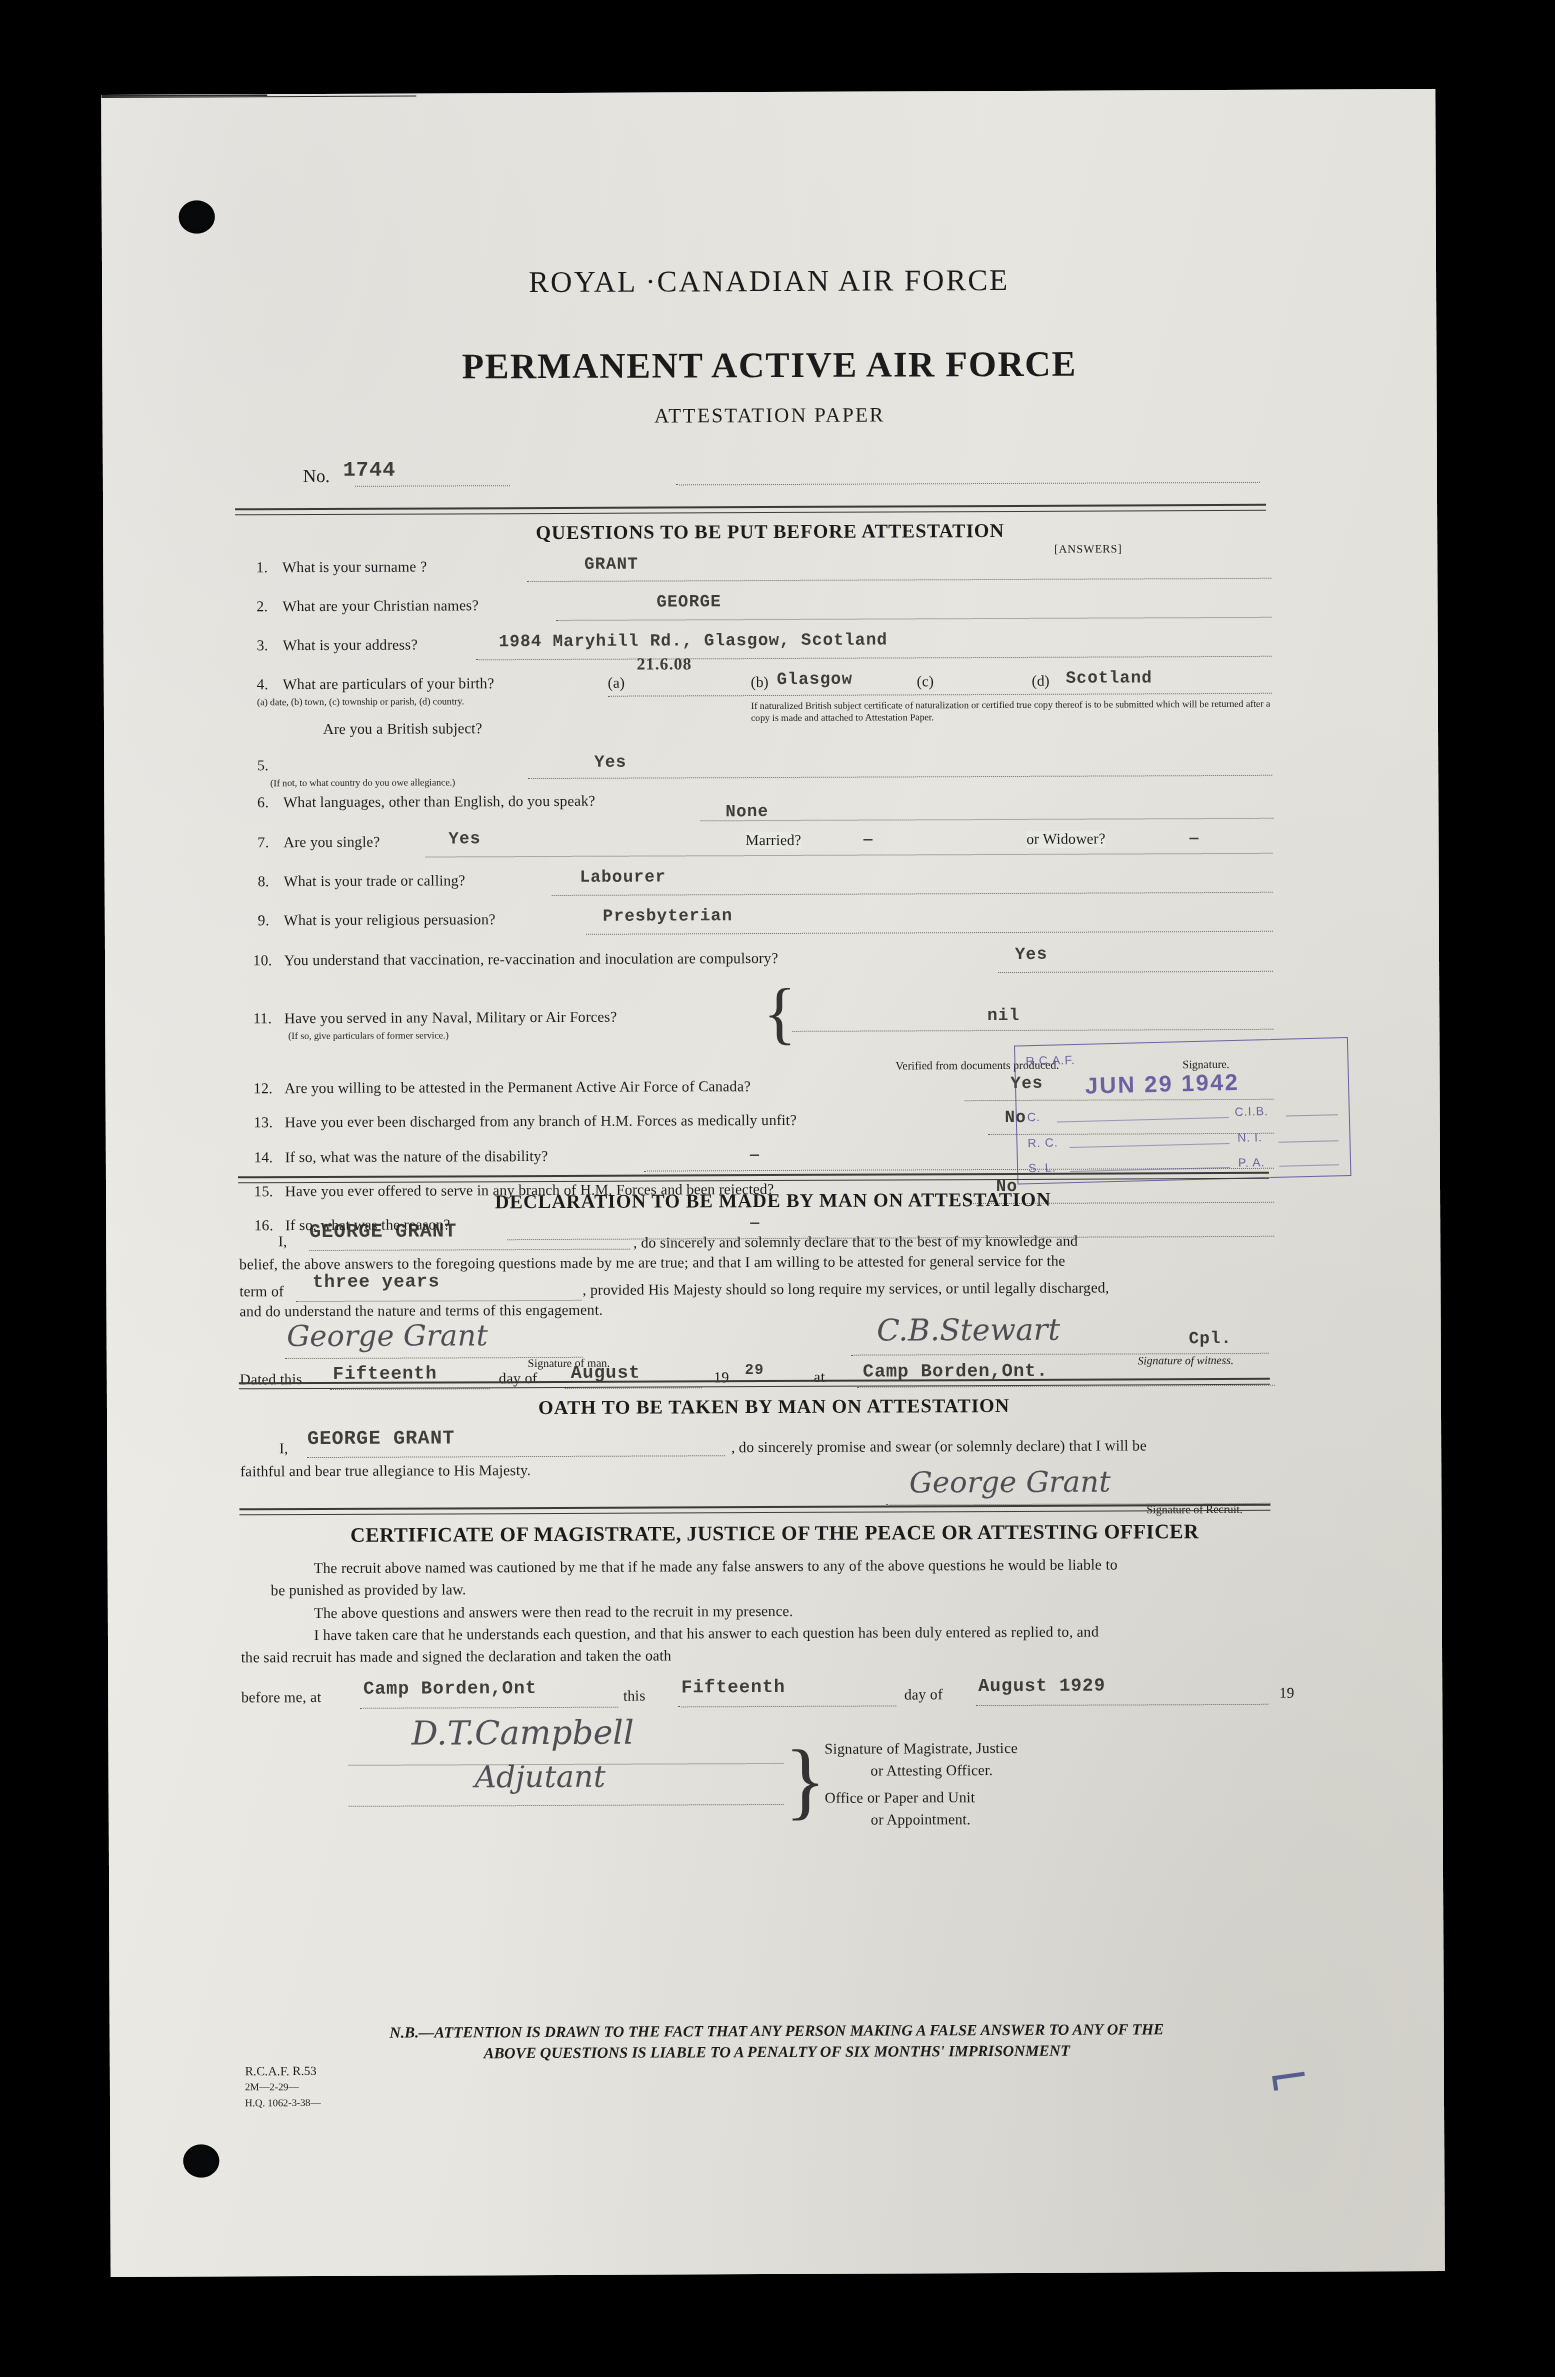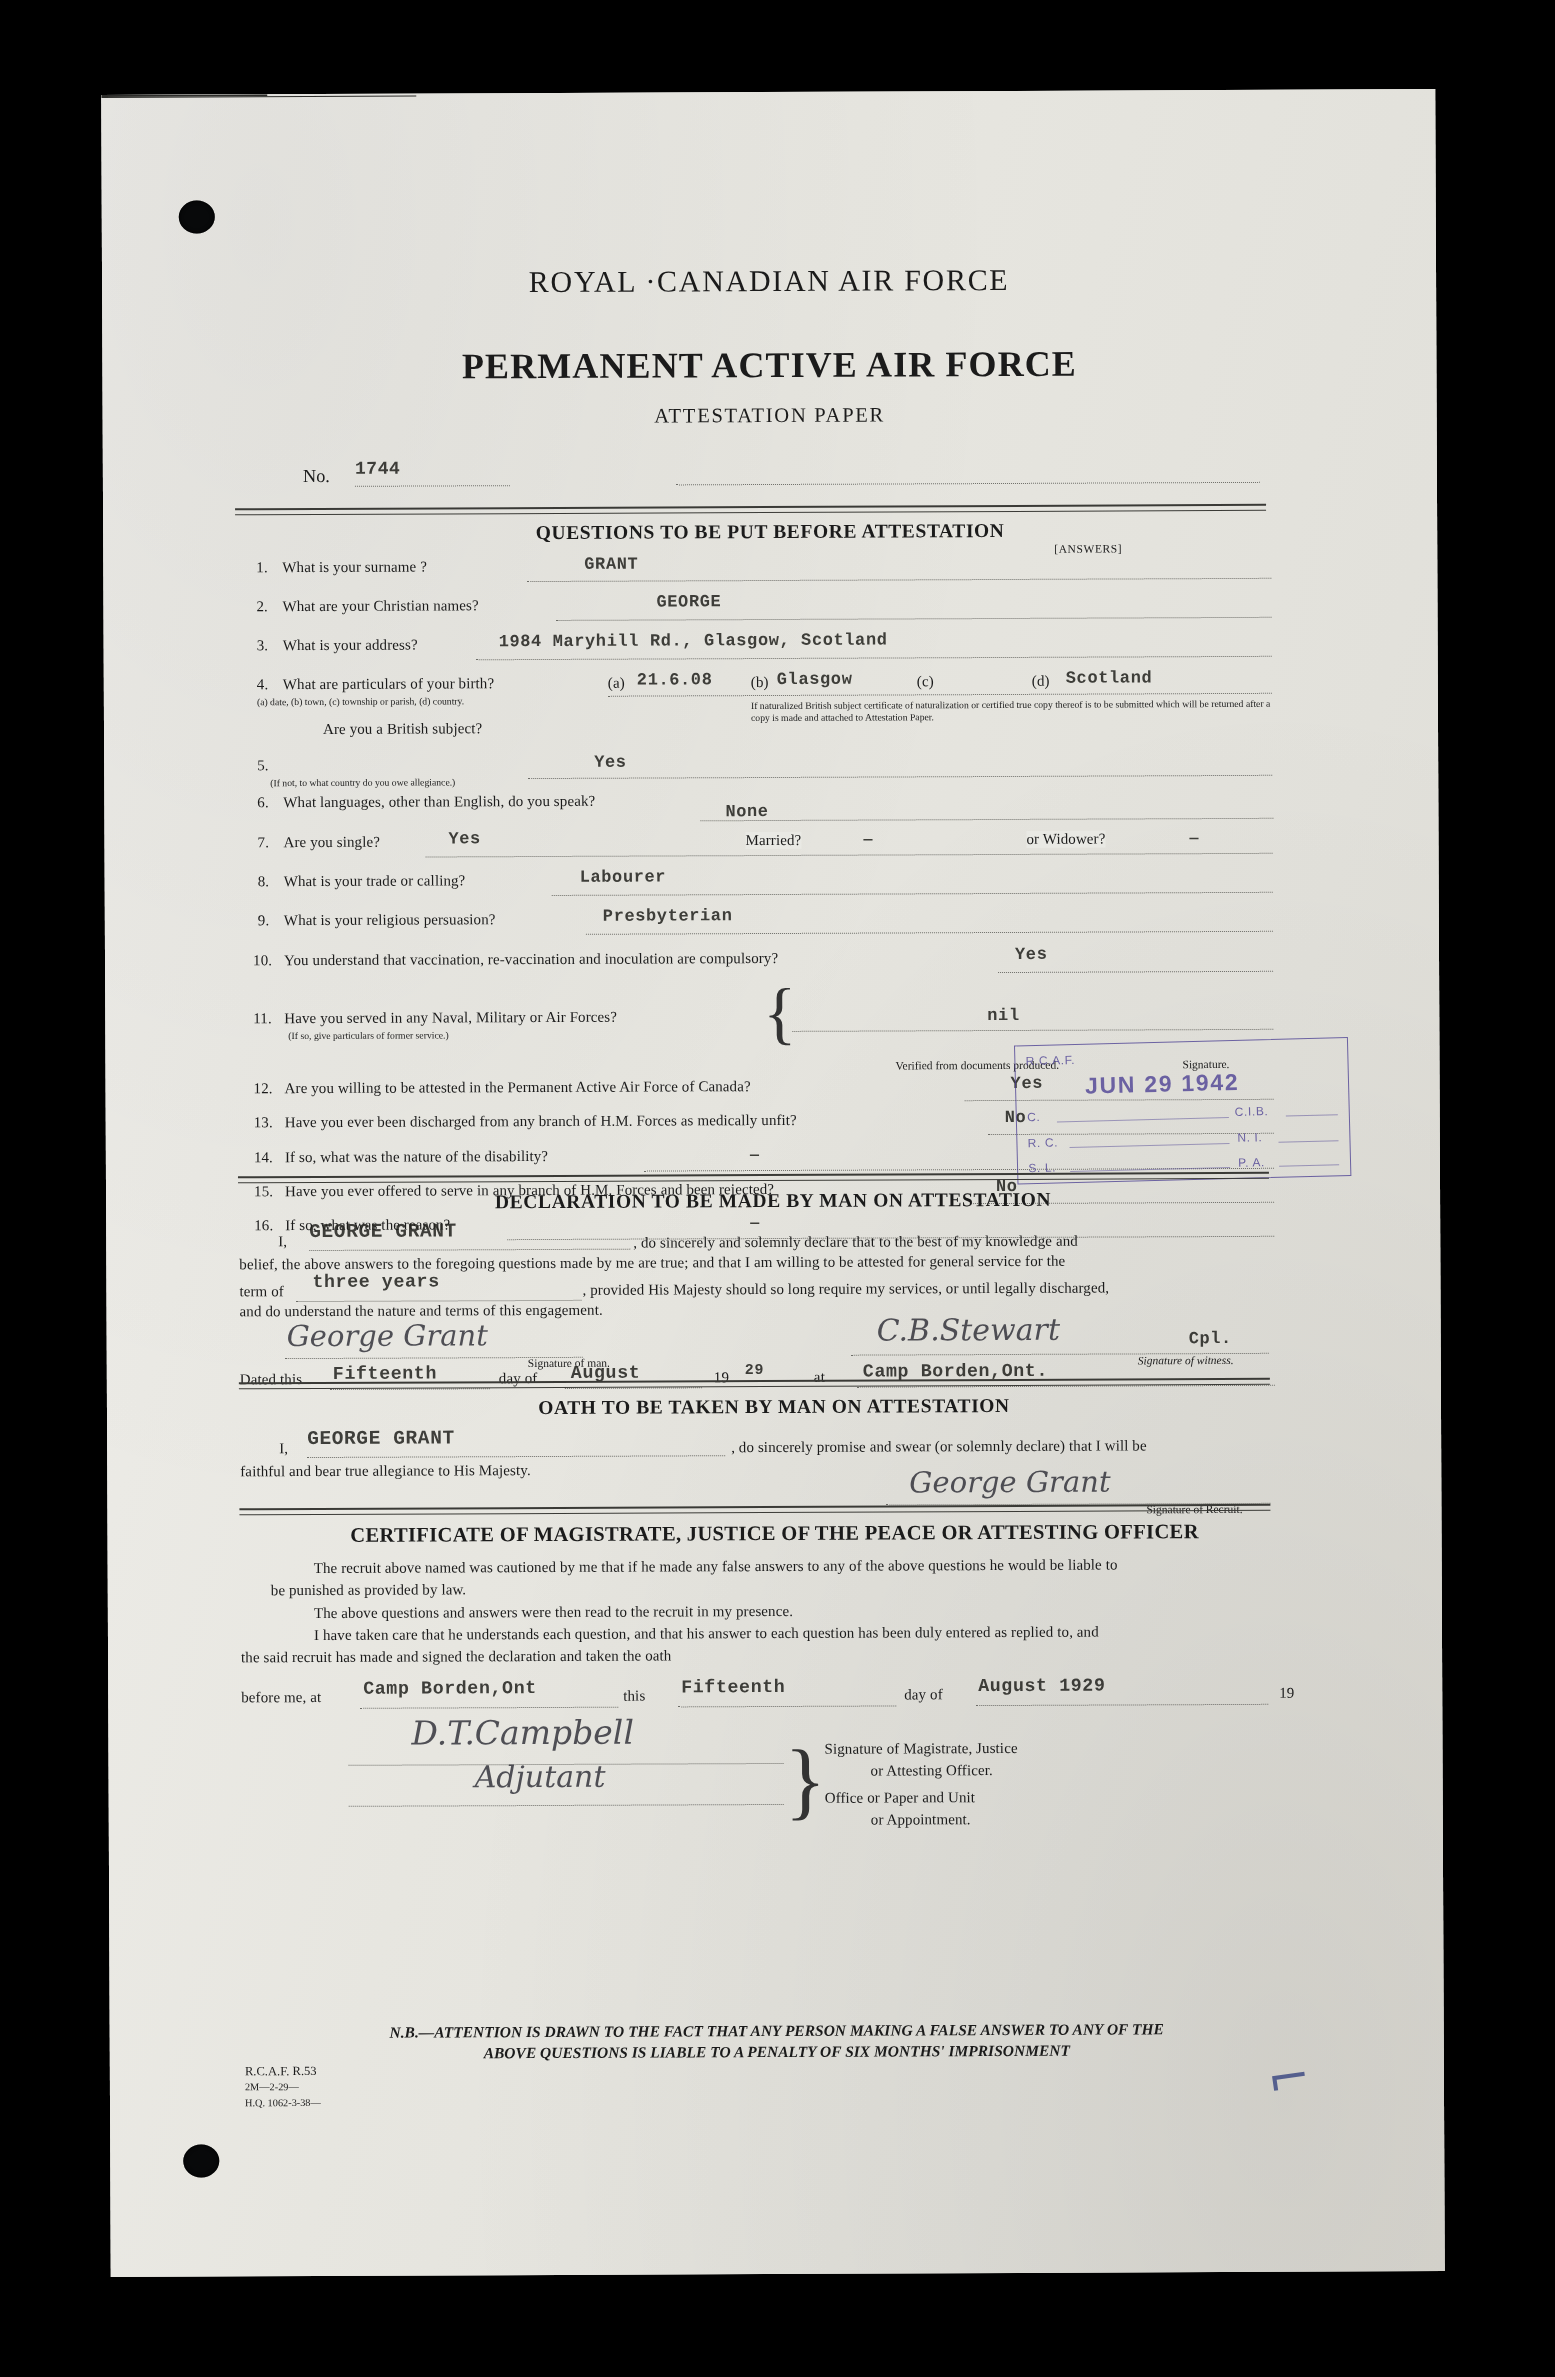--- a/index.html
+++ b/index.html
@@ -48,21 +48,21 @@
   .rule2{position:absolute;background:#3a3a36;height:1.7px;}
 
   
   #h1{left:0;top:172px;width:1334px;font-size:30px;letter-spacing:1.7px;text-align:center;}
   #h1-rule{left:584px;top:220px;width:166px;height:1.7px;background:#2d2d2a;}
   #h2{left:0;top:252px;width:1334px;font-size:36px;font-weight:bold;letter-spacing:1.1px;text-align:center;}
   #h3{left:0;top:312px;width:1334px;font-size:20.6px;letter-spacing:1.7px;text-align:center;}
   #h3u{left:510px;top:341px;width:315px;height:1.1px;background:#2d2d2a;}
 
   #no-label{left:200px;top:372px;font-size:18.3px;}
-  #no-val{left:252px;top:365px;font-size:18px;text-align:right;}
+  #no-val{left:240px;top:365px;font-size:21px;text-align:right;}
   #no-dots{left:252px;top:392px;width:155px;}
   #no-dots2{left:573px;top:392px;width:584px;}
 
   #hr1{left:132px;top:414px;width:1031px;}
   #hr1b{left:132px;top:420px;width:1031px;height:1.1px;}
 
   #qhead{left:0;top:429px;width:1334px;font-size:19.5px;letter-spacing:0.6px;text-align:center;font-weight:bold;}
   #answers{left:951px;top:452px;font-size:11.5px;letter-spacing:0.6px;}
 
   .ans{font-size:17px;}
@@ -137,21 +137,21 @@
 
     <div class="t q" style="left:153px;top:543px;">3.</div>
     <div class="t q" style="left:179px;top:543px;">What is your address?</div>
     <div class="dots" style="left:372px;top:566px;width:796px;"></div>
     <div class="t hand ans" style="left:395px;top:539px;">1984 Maryhill Rd., Glasgow, Scotland</div>
 
     <div class="t q" style="left:153px;top:582px;">4.</div>
     <div class="t q" style="left:179px;top:582px;">What are particulars of your birth?</div>
     <div class="t tiny" style="left:153px;top:602px;">(a) date, (b) town, (c) township or parish, (d) country.</div>
     <div class="t q" style="left:504px;top:582px;">(a)</div>
-    <div class="t hand ans" style="left:533px;top:578px;">21.6.08</div>
+    <div class="t hand ans" style="left:533px;top:562px;font-family:Liberation Serif, serif;">21.6.08</div>
     <div class="t q" style="left:647px;top:582px;">(b)</div>
     <div class="t hand ans" style="left:673px;top:578px;">Glasgow</div>
     <div class="t q" style="left:813px;top:582px;">(c)</div>
     <div class="t q" style="left:928px;top:582px;">(d)</div>
     <div class="t hand ans" style="left:962px;top:578px;">Scotland</div>
     <div class="dots" style="left:504px;top:603px;width:664px;"></div>
     <div class="t" style="left:647px;top:608px;width:521px;font-size:9.7px;line-height:11.5px;text-align:left;">If naturalized British subject certificate of naturalization or certified true copy thereof is to be submitted which will be returned after a copy is made and attached to Attestation Paper.</div>
 
     <div class="t q" style="left:153px;top:663px;">5.</div>
     <div class="t q" style="left:179px;top:627px;margin-left:40px;">Are you a British subject?</div>

